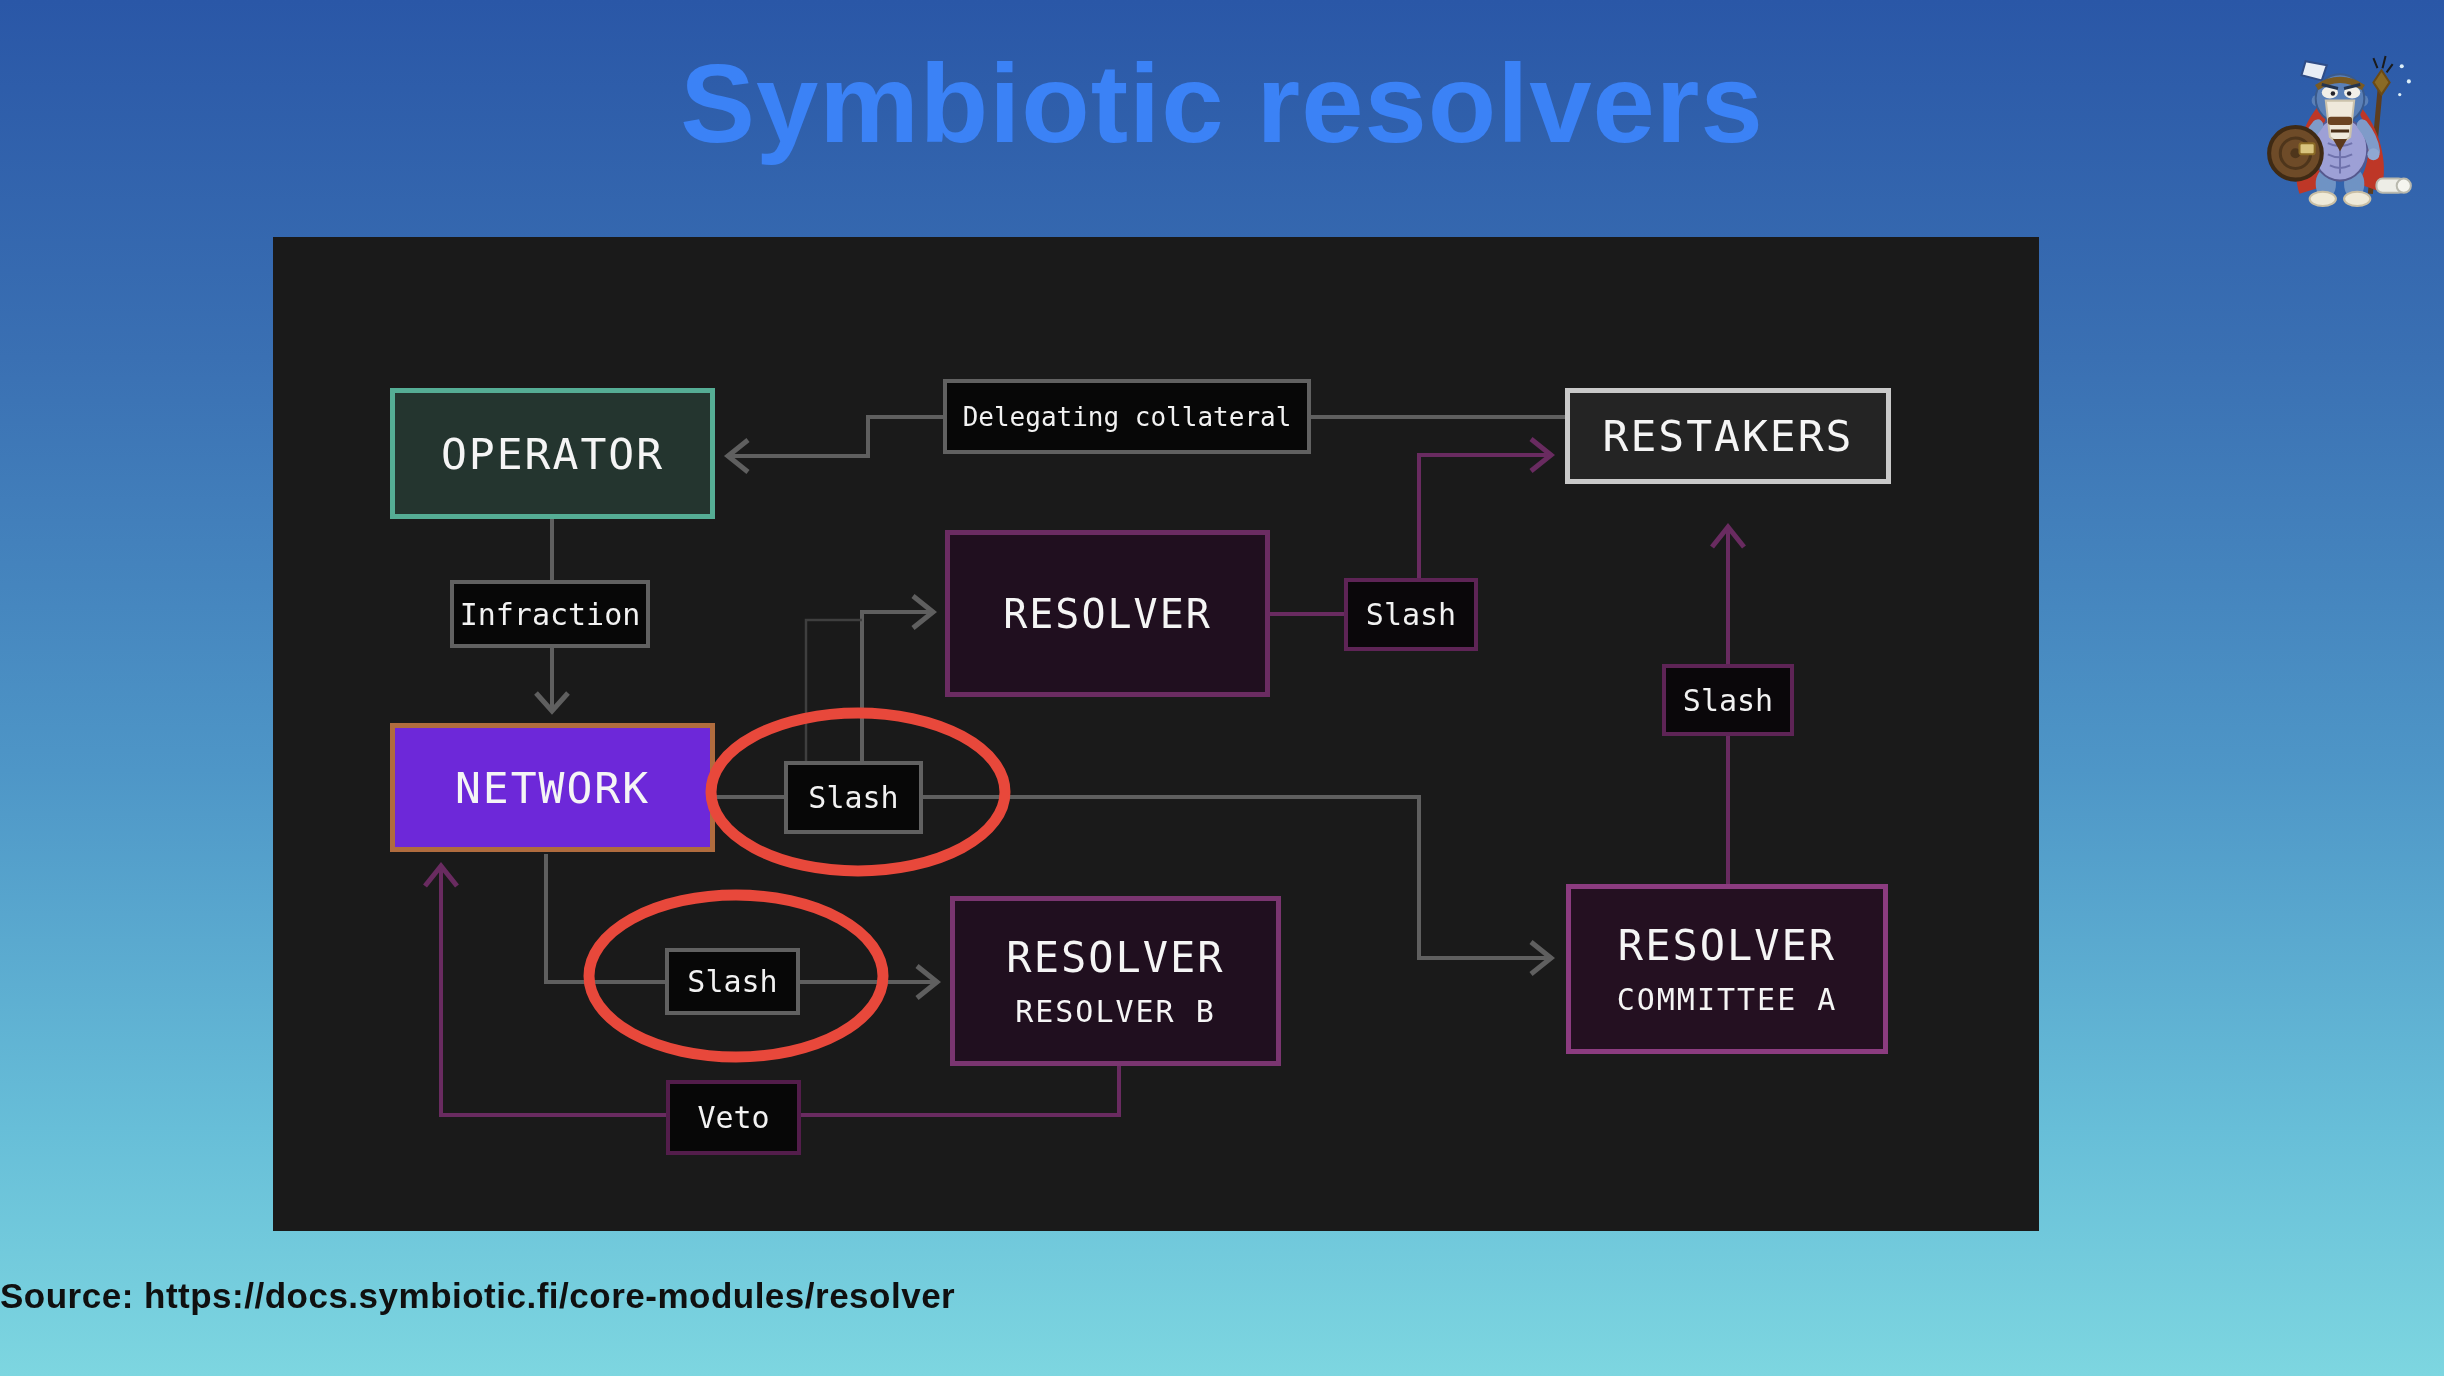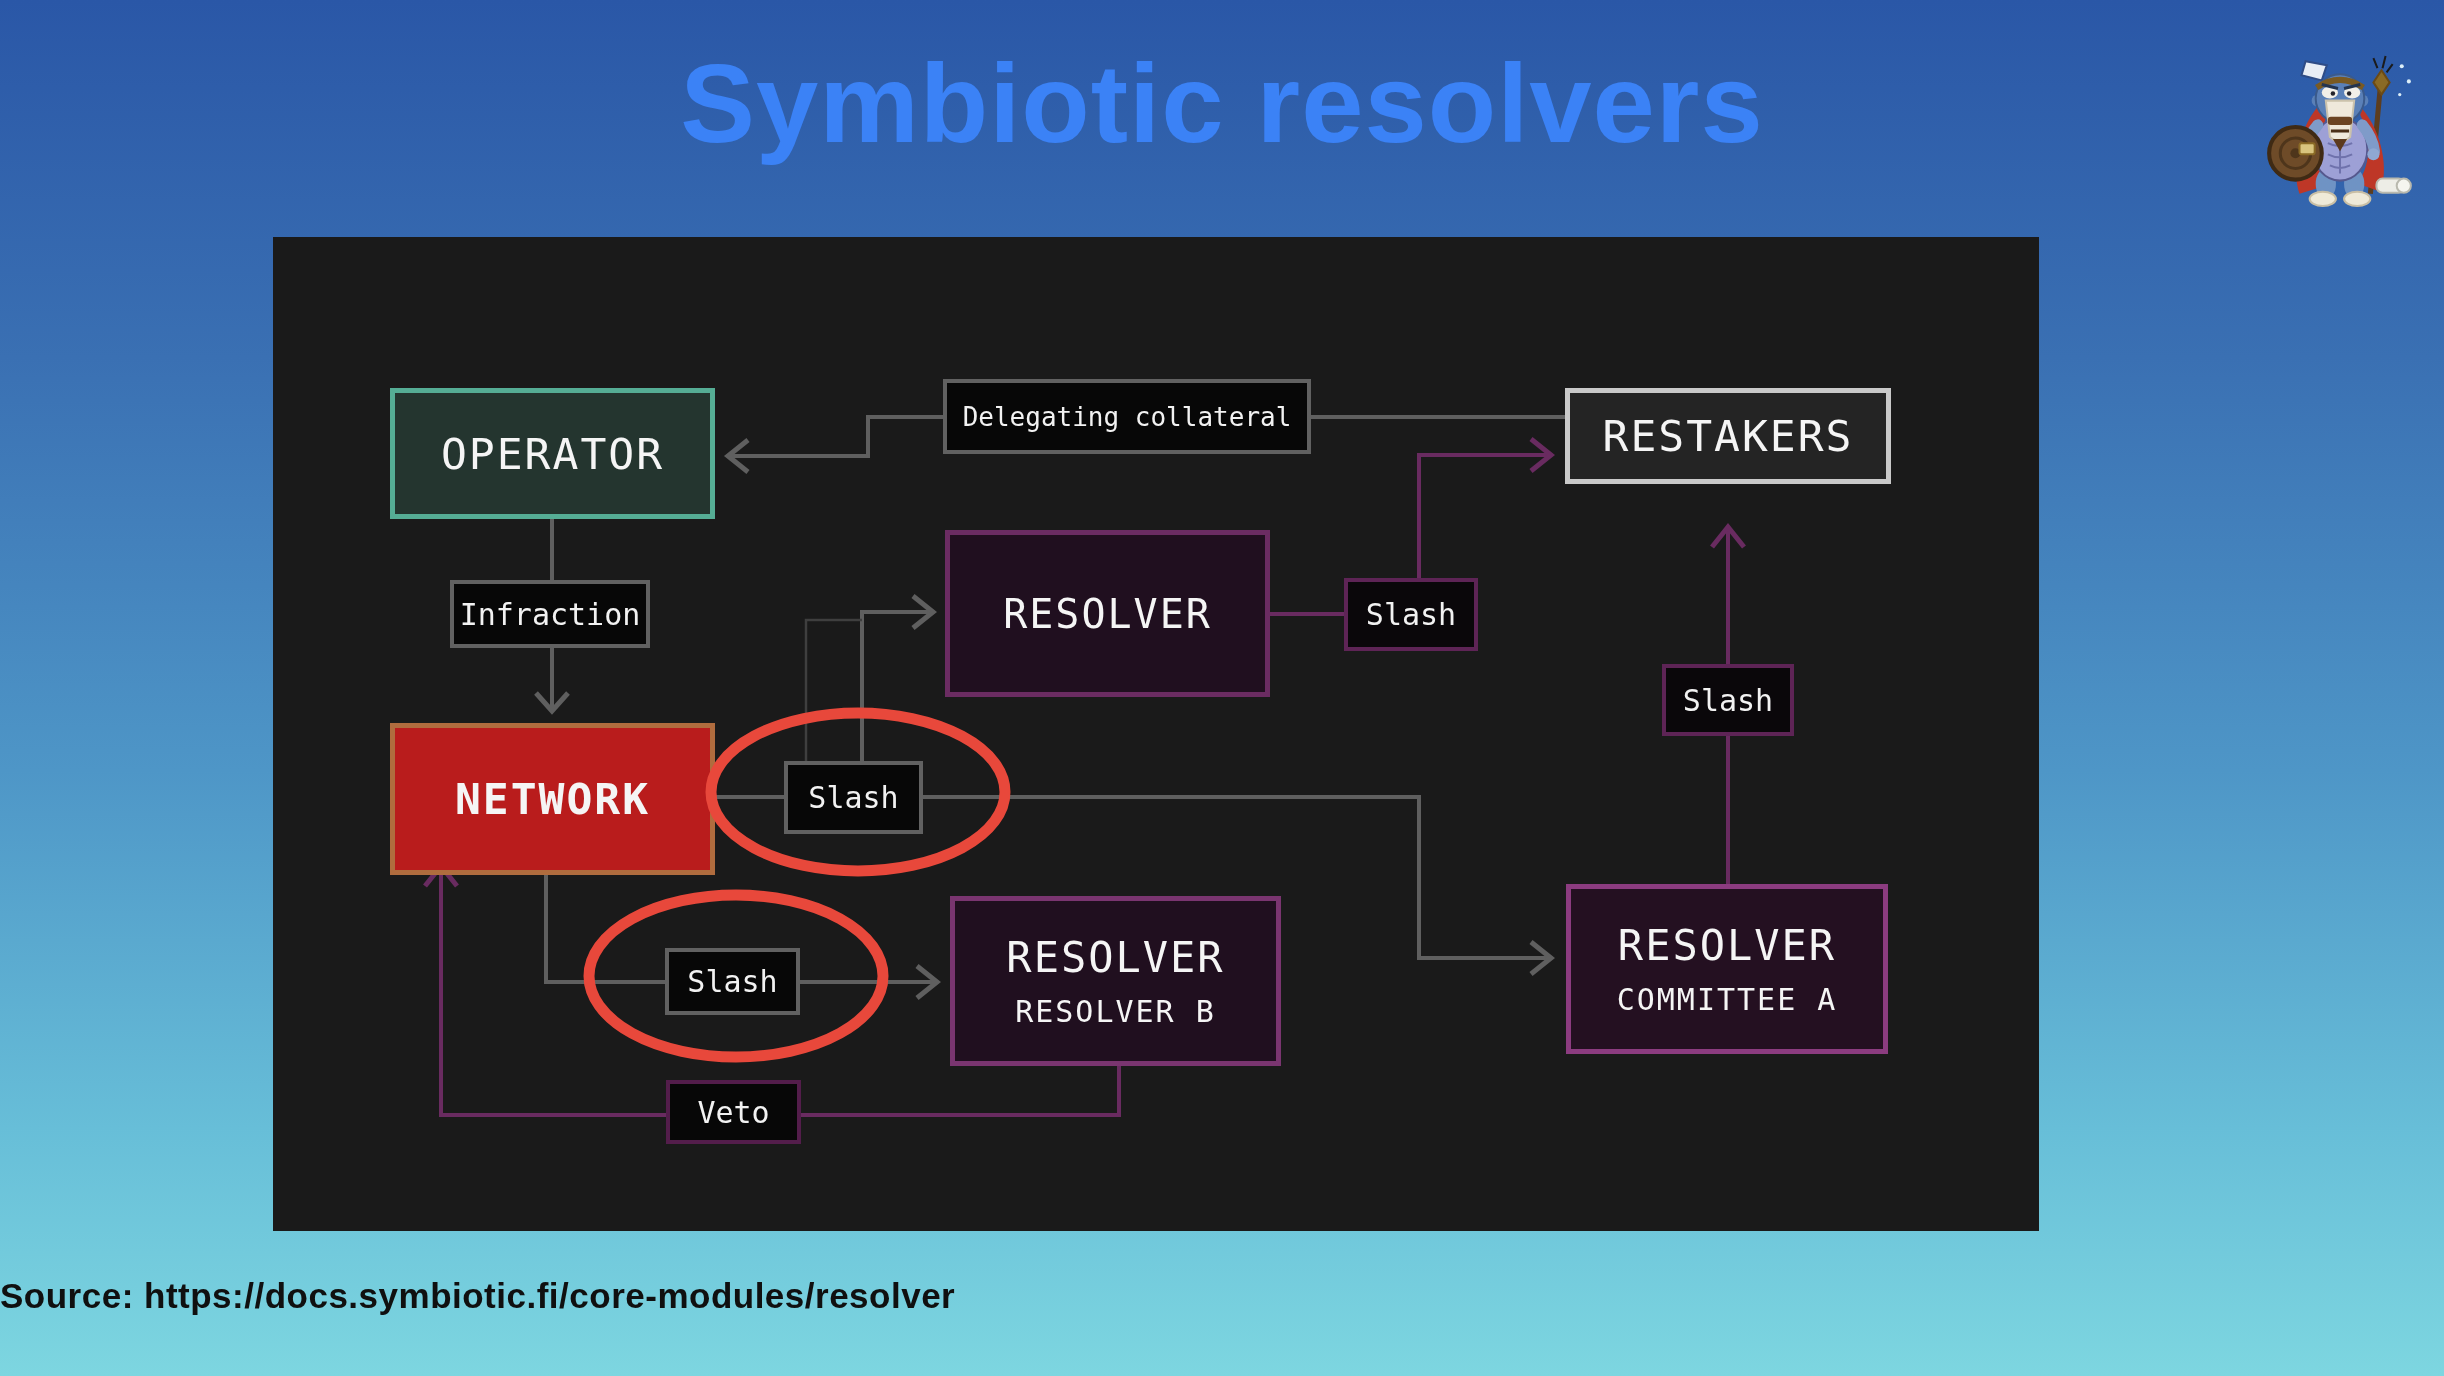--- a/index.html
+++ b/index.html
@@ -21,39 +21,39 @@
   .layer{position:absolute;left:0;top:0;width:1766px;height:994px;}
   .anno{pointer-events:none;}
   .node{
     position:absolute;display:flex;flex-direction:column;align-items:center;justify-content:center;
     color:#F5F5F5;font-family:"DejaVu Sans Mono","Liberation Mono",monospace;
     box-sizing:border-box;text-align:center;white-space:nowrap;
   }
   .big{font-size:43px;letter-spacing:2px;}
   .node-operator{left:117px;top:151px;width:325px;height:131px;border:5px solid #55AD95;background:#24352F;}
   .node-restakers{left:1292px;top:151px;width:326px;height:96px;border:5px solid #C9C9C9;background:#242424;}
-  .node-network{left:117px;top:486px;width:325px;height:152px;border:5px solid #B06C3E;background:#b91c1c;font-weight:bold;}
+  .node-network{left:117px;top:486px;width:325px;height:129px;border:5px solid #B06C3E;background:#6d28d9;}
   .node-ar{left:672px;top:293px;width:325px;height:167px;border:5px solid #6B2C62;background:#200F1F;font-size:40px;letter-spacing:2px;line-height:1.5;}
   .node-rcb{left:677px;top:659px;width:331px;height:170px;border:5px solid #7A3570;background:#200F1F;}
   .node-rca{left:1293px;top:647px;width:322px;height:170px;border:5px solid #8C3C80;background:#241021;}
   .line1{font-size:42px;letter-spacing:2px;}
   .line2{font-size:30px;letter-spacing:2px;margin-top:12px;}
   .lbl{
     position:absolute;display:flex;align-items:center;justify-content:center;
     color:#F2F2F2;font-family:"DejaVu Sans Mono","Liberation Mono",monospace;
     box-sizing:border-box;font-size:30px;background:#070707;border:4px solid #616161;white-space:nowrap;
   }
   .lbl-dc{left:670px;top:142px;width:368px;height:75px;font-size:26px;}
   .lbl-infraction{left:177px;top:343px;width:200px;height:68px;}
   .lbl-slash-mid{left:511px;top:524px;width:139px;height:73px;}
   .lbl-slash-low{left:392px;top:711px;width:135px;height:67px;}
   .purplebox{border-color:#5E2456;background:#0A070A;}
   .lbl-slash-tr{left:1071px;top:341px;width:134px;height:73px;}
   .lbl-slash-rca{left:1389px;top:427px;width:132px;height:72px;}
-  .lbl-veto{left:393px;top:843px;width:135px;height:64px;border-color:#531D4B;}
+  .lbl-veto{left:393px;top:843px;width:135px;height:75px;border-color:#531D4B;}
   .source-line{
     position:absolute;top:1276px;left:0;width:100%;text-align:left;
     color:#101010;font-size:35px;font-weight:bold;letter-spacing:0.5px;
   }
 </style>
 </head>
 <body>
 
 <div class="slide-title">Symbiotic resolvers</div>
 

